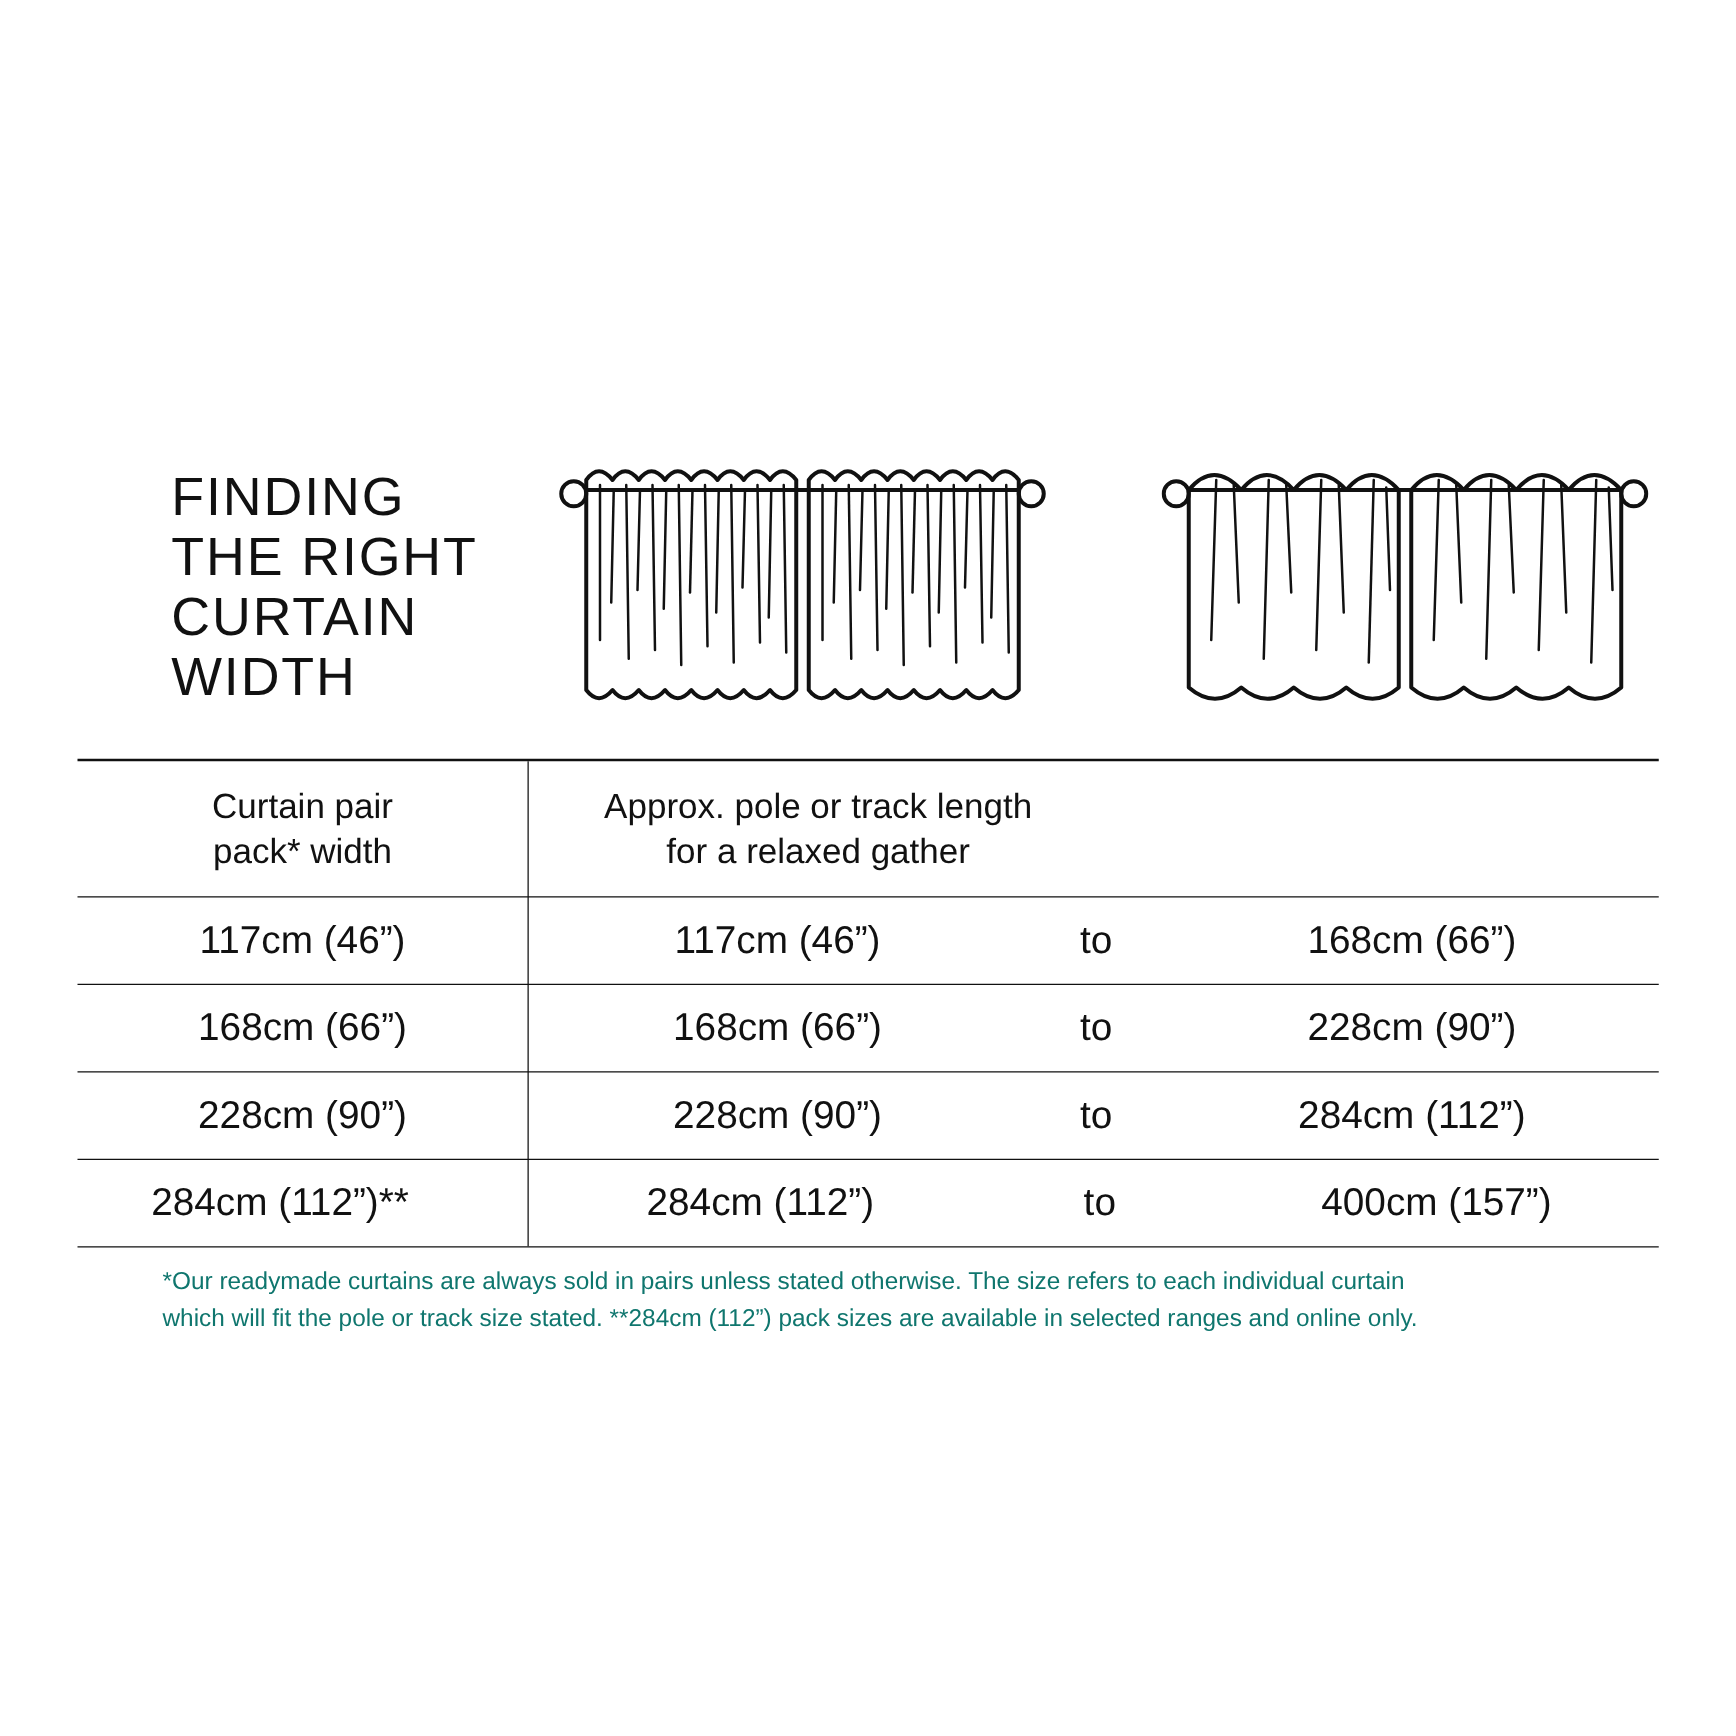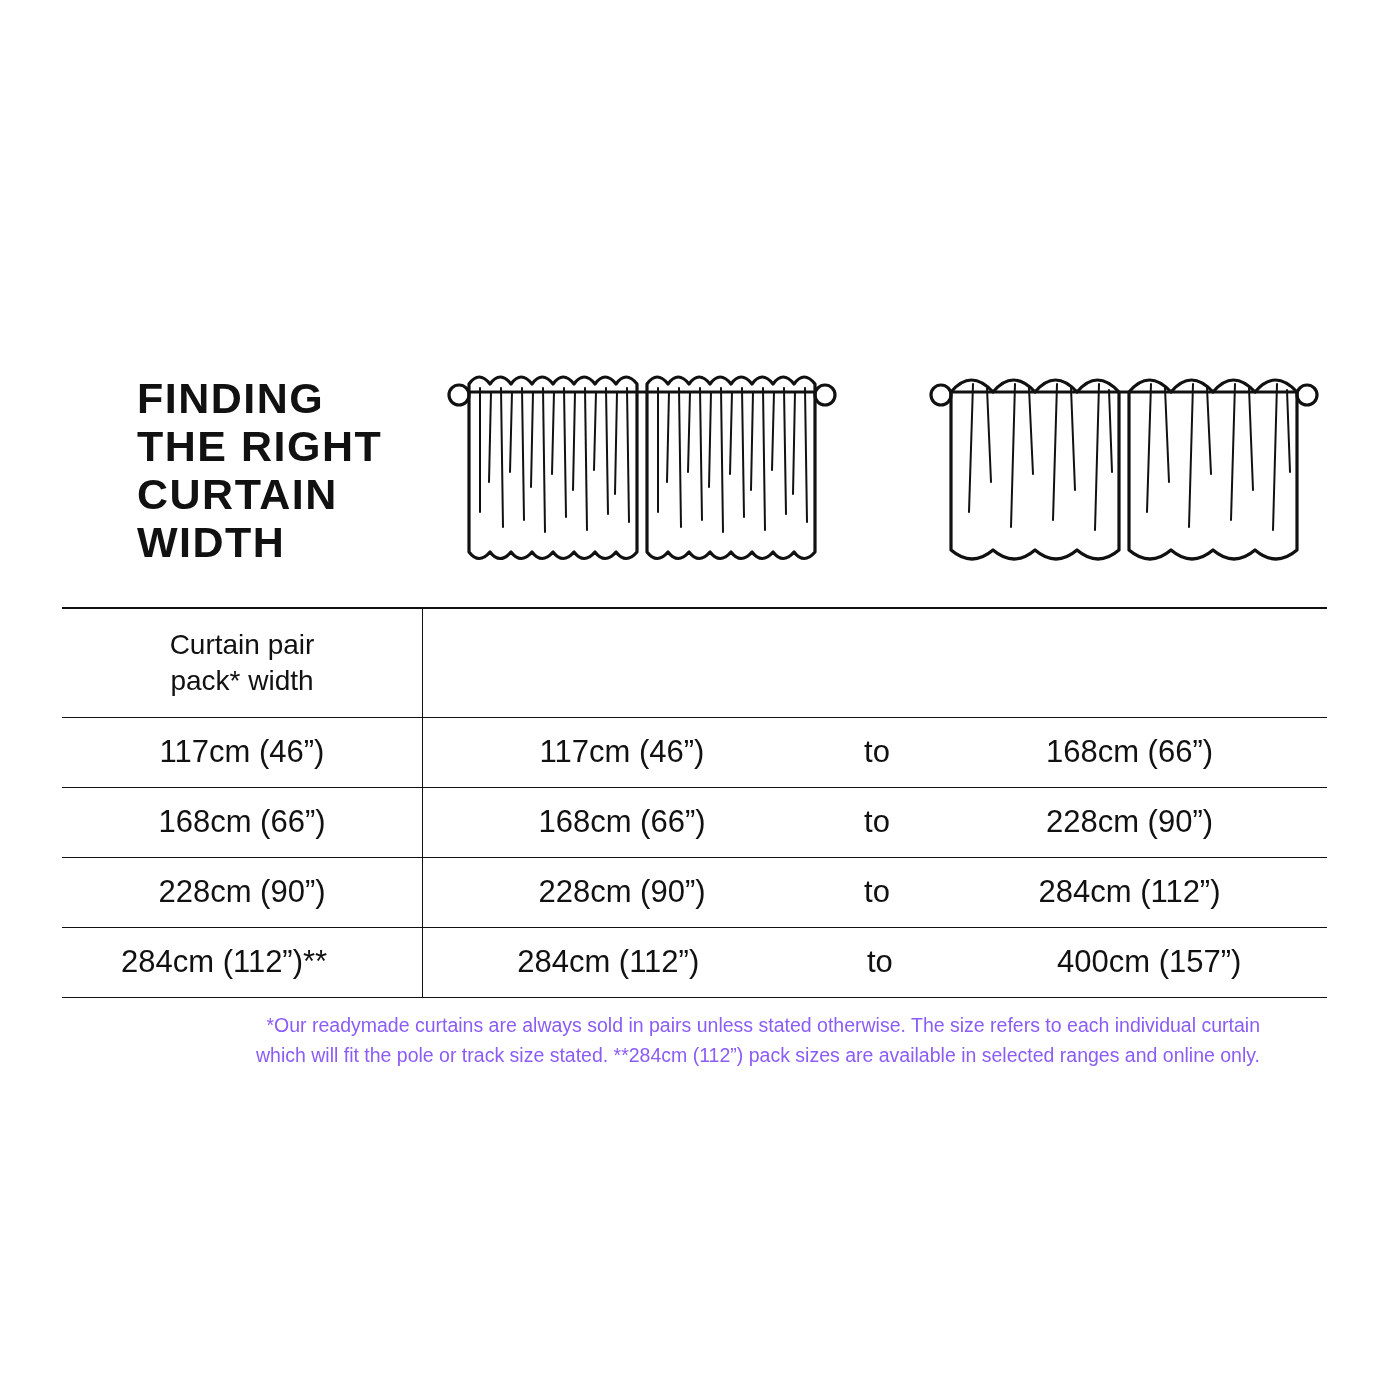--- a/index.html
+++ b/index.html
@@ -31,21 +31,21 @@
     width: 1265px;
     height: 245px;
     display: flex;
     align-items: flex-start;
   }
   .title {
     width: 300px;
     margin-left: 75px;
     font-size: 43px;
     line-height: 1.12;
-    font-weight: bold;
+    font-weight: normal;
     letter-spacing: 1.5px;
     color: #111;
     white-space: pre-line;
     padding-top: 12px;
   }
   .illus-wrap {
     flex: 1;
     display: flex;
     justify-content: space-between;
     align-items: flex-start;
@@ -123,24 +123,24 @@
   .body-cell {
     font-size: 31px;
   }
 
   
   .footnote {
     position: absolute;
     left: 130px;
     top: 1010px;
     width: 1130px;
-    text-align: right;
+    text-align: left;
     font-size: 19.5px;
     line-height: 1.55;
-    color: #8b5cf6;
+    color: #0f766e;
     white-space: pre-line;
   }
 </style>
 </head>
 <body>
 
 <div id="sheet">
 
   <div class="header-zone">
     <div class="title">FINDING
@@ -256,20 +256,22 @@
   <div class="hline h1"></div>
   <div class="hline h2"></div>
   <div class="hline h3"></div>
   <div class="hline h4"></div>
   <div class="hline h5"></div>
   <div class="vline"></div>
 
   <div class="row head">
     <div class="cell c-pack">Curtain pair
 pack* width</div>
+    <div class="cell c-relax-head">Approx. pole or track length
+for a relaxed gather</div>
   </div>
 
   <div class="row r0">
     <div class="cell c-pack body-cell">117cm (46”)</div>
     <div class="cell c-full body-cell">117cm (46”)</div>
     <div class="cell c-to body-cell">to</div>
     <div class="cell c-relax body-cell">168cm (66”)</div>
   </div>
 
   <div class="row r1">

